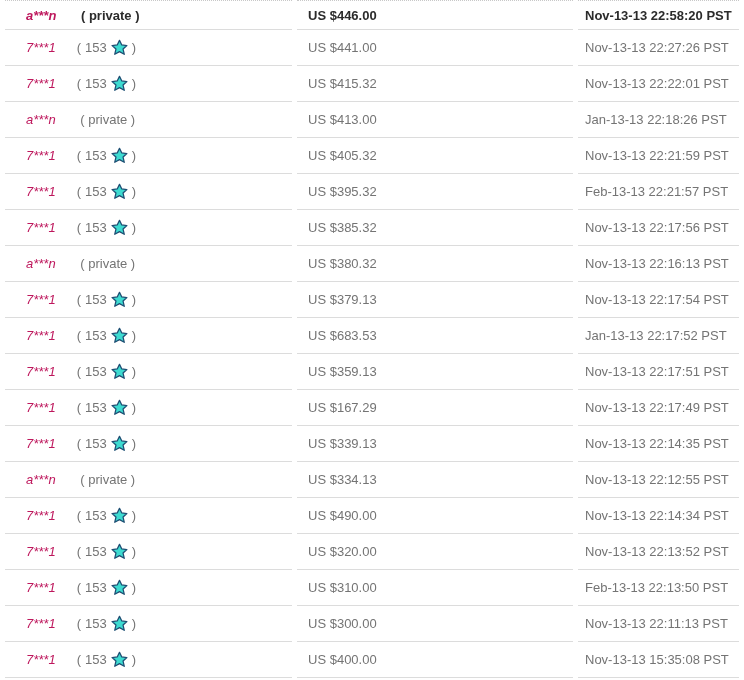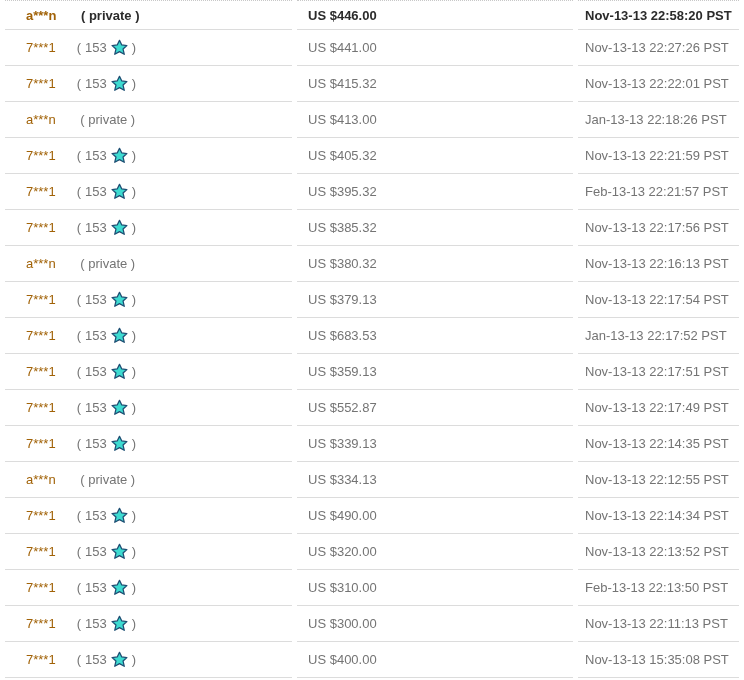--- a/index.html
+++ b/index.html
@@ -33,23 +33,24 @@
   tr.highlight { height: 30px; }
   tr.highlight td {
     border-top: 1px dotted #c8c8c8;
     font-weight: bold;
     color: #2b2b2b;
   }
   td.bidder-cell { padding-left: 21px; }
   td.amount-cell { padding-left: 11px; }
   td.time-cell   { padding-left: 7px; }
   a.bidder {
-    color: #a16207;
+    color: #be185d;
     text-decoration: none;
     cursor: pointer;
+    font-style: italic;
   }
   .fb {
     display: inline-flex;
     align-items: center;
     gap: 4px;
     margin-left: 21px;
     color: #747474;
   }
   tr.highlight .fb { color: #2b2b2b; }
   .star {
@@ -219,21 +220,21 @@
       <a class="bidder">7***1</a><span class="fb">
               <span>(</span>
               <span>153</span>
               <svg class="star" viewBox="0 0 20 20" aria-hidden="true">
                 <path d="M10 1.6 L12.7 7.0 L18.7 7.7 L14.2 11.8 L15.6 18.0 L10 14.9 L4.4 18.0 L5.8 11.8 L1.3 7.7 L7.3 7.0 Z" fill="#3ddbd1" stroke="#1e4e73" stroke-width="1.5" stroke-linejoin="round"></path>
               </svg>
               <span>)</span>
             </span>
       
     </td>
-    <td class="amount-cell">US $552.87</td>
+    <td class="amount-cell">US $167.29</td>
     <td class="time-cell">Nov-13-13 22:17:49 PST</td>
   </tr>
         <tr>
     <td class="bidder-cell">
       <a class="bidder">7***1</a><span class="fb">
               <span>(</span>
               <span>153</span>
               <svg class="star" viewBox="0 0 20 20" aria-hidden="true">
                 <path d="M10 1.6 L12.7 7.0 L18.7 7.7 L14.2 11.8 L15.6 18.0 L10 14.9 L4.4 18.0 L5.8 11.8 L1.3 7.7 L7.3 7.0 Z" fill="#3ddbd1" stroke="#1e4e73" stroke-width="1.5" stroke-linejoin="round"></path>
               </svg>

